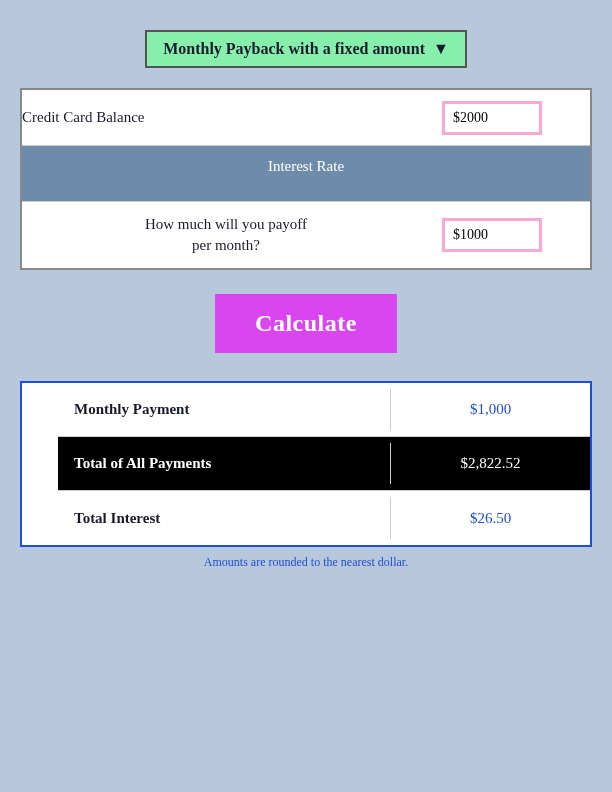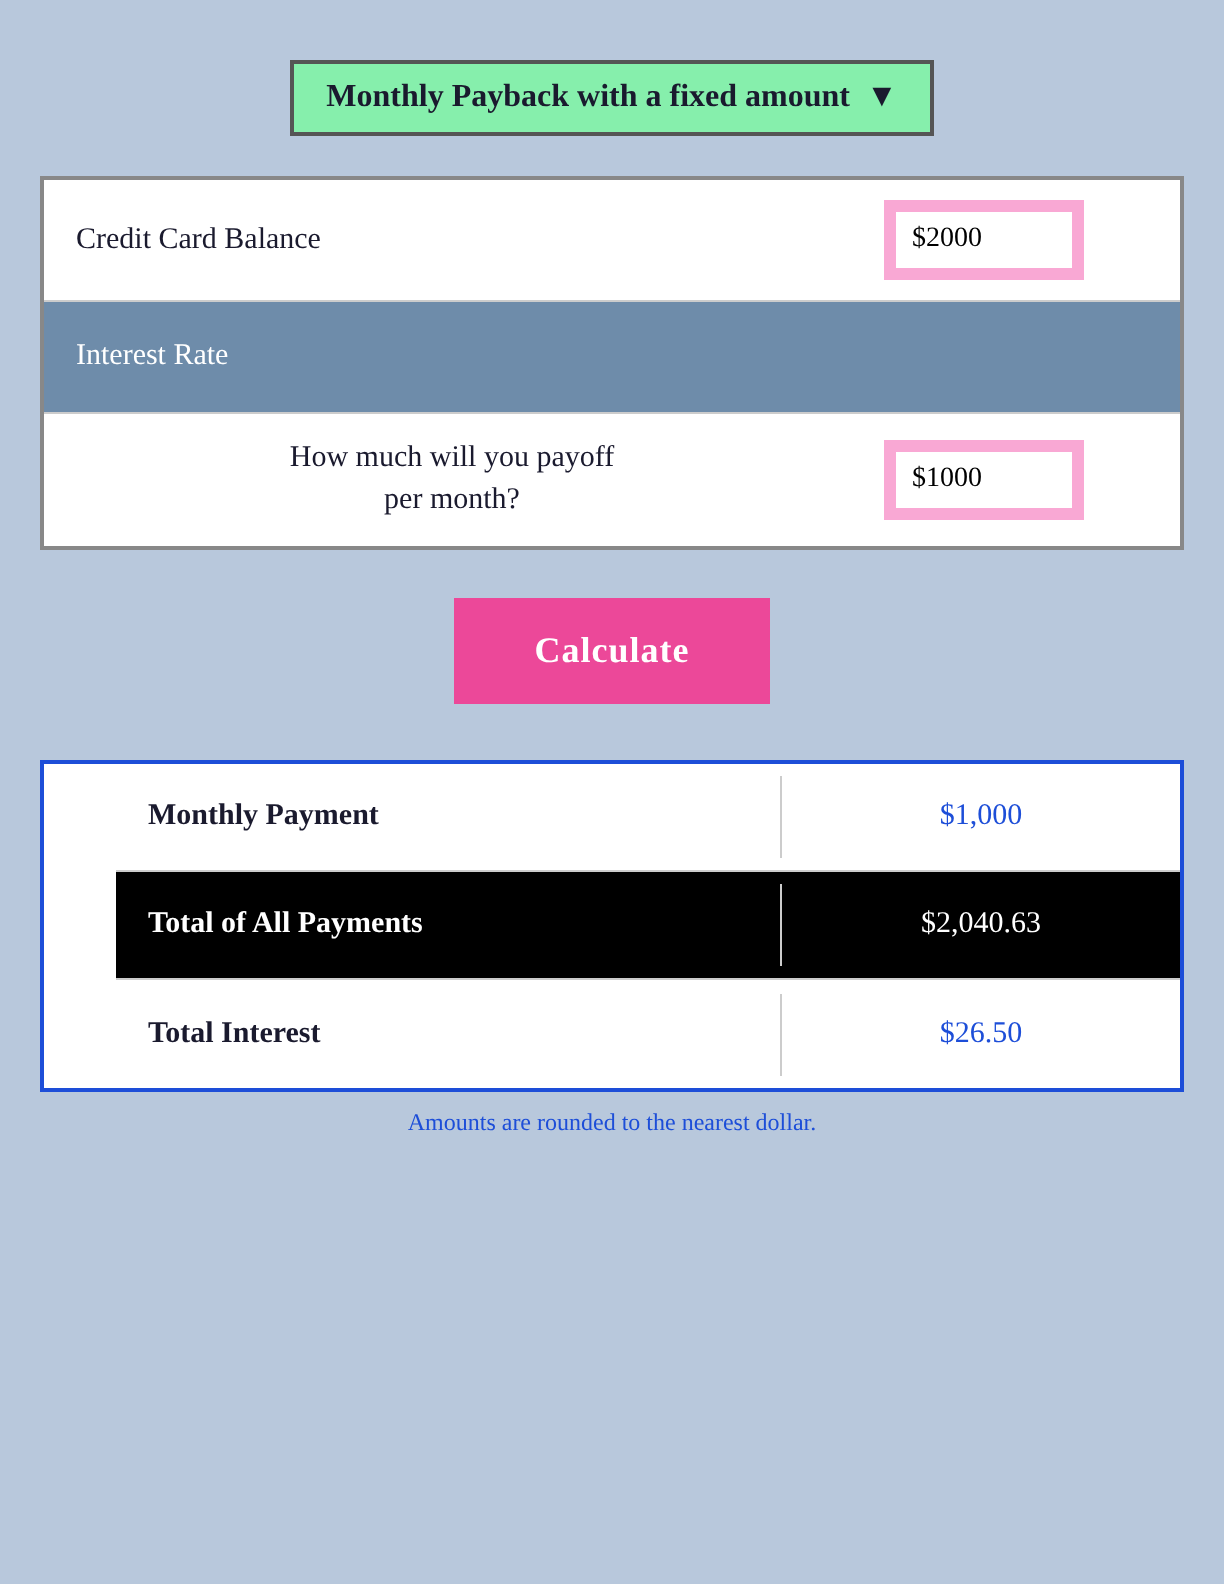--- a/index.html
+++ b/index.html
@@ -60,45 +60,46 @@
       border-bottom: 1px solid #ccc;
       min-height: 56px;
     }
 
     .form-row:last-child {
       border-bottom: none;
     }
 
     .form-row.shaded {
       background: #6e8caa;
+      flex-direction: column;
     }
 
     .form-label {
       flex: 1;
-      padding: 12px 16px;
+      padding: 12px 0;
       font-family: Georgia, serif;
       font-size: 15px;
       color: #1a1a2e;
       text-align: left;
     }
 
     .form-row.shaded .form-label {
       color: white;
     }
 
     .form-input-cell {
       width: 160px;
       padding: 10px 12px;
       display: flex;
       align-items: center;
       gap: 4px;
     }
 
     .form-input {
-      border: 6px solid #f9a8d4;
+      border: 3px solid #f9a8d4;
       padding: 6px 8px;
       font-family: Georgia, serif;
       font-size: 14px;
       width: 100px;
       background: white;
     }
 
     .percent-label {
       font-family: Georgia, serif;
       font-size: 14px;
@@ -121,26 +122,26 @@
     }
 
     
     .button-section {
       display: flex;
       justify-content: center;
       margin: 20px 0 28px 0;
     }
 
     .calculate-btn {
-      background: #ec4899;
+      background: #d946ef;
       color: white;
       border: none;
       padding: 16px 40px;
       font-family: Georgia, serif;
-      font-size: 18px;
+      font-size: 24px;
       font-weight: bold;
       cursor: pointer;
       letter-spacing: 0.5px;
     }
 
     
     .results-section {
       background: white;
       border: 2px solid #1d4ed8;
       width: 100%;
@@ -242,21 +243,21 @@
 
   <div class="results-section">
 
     <div class="result-row">
       <div class="result-label">Monthly Payment</div>
       <div class="result-value">$1,000</div>
     </div>
 
     <div class="result-row shaded">
       <div class="result-label">Total of All Payments</div>
-      <div class="result-value">$2,040.63</div>
+      <div class="result-value">$2,822.52</div>
     </div>
 
     <div class="result-row">
       <div class="result-label">Total Interest</div>
       <div class="result-value">$26.50</div>
     </div>
 
   </div>
 
   <div class="footer-note">Amounts are rounded to the nearest dollar.</div>

